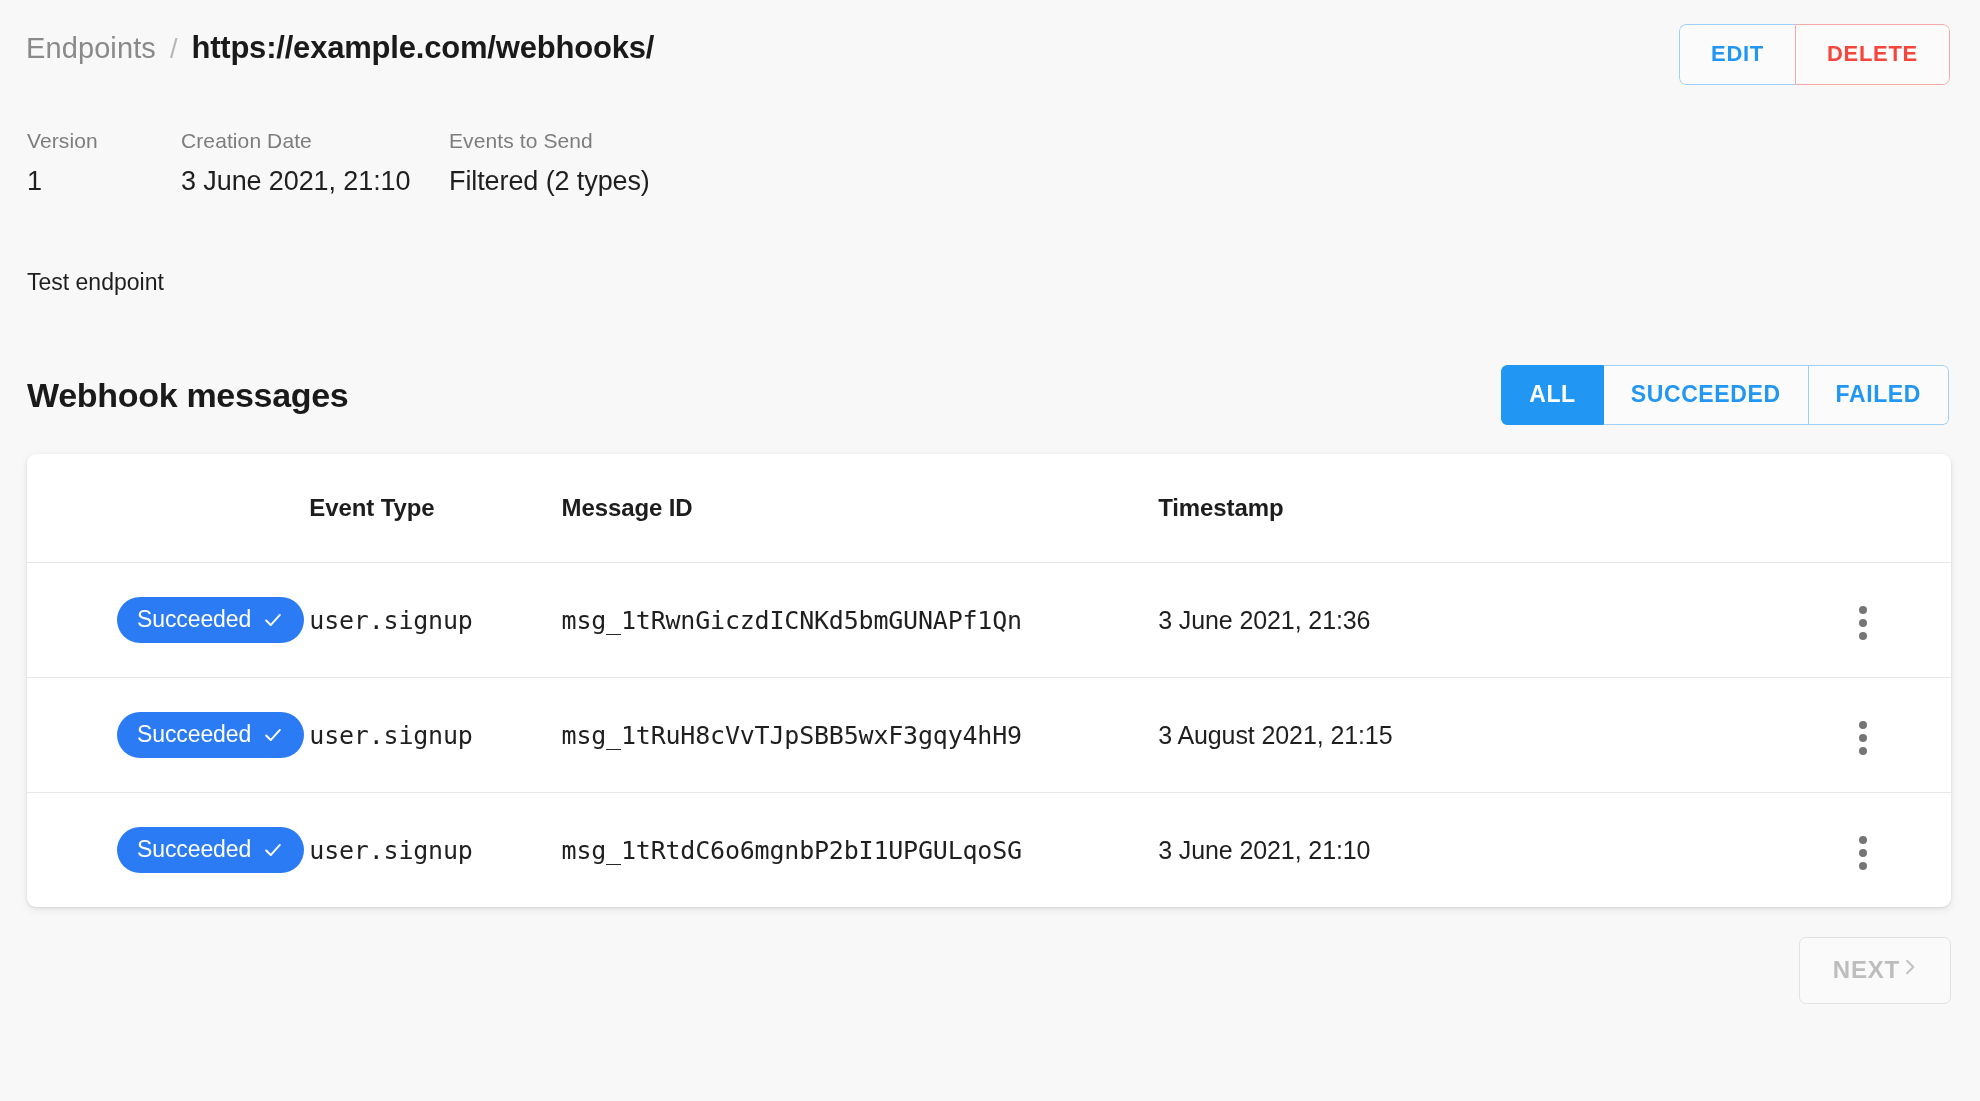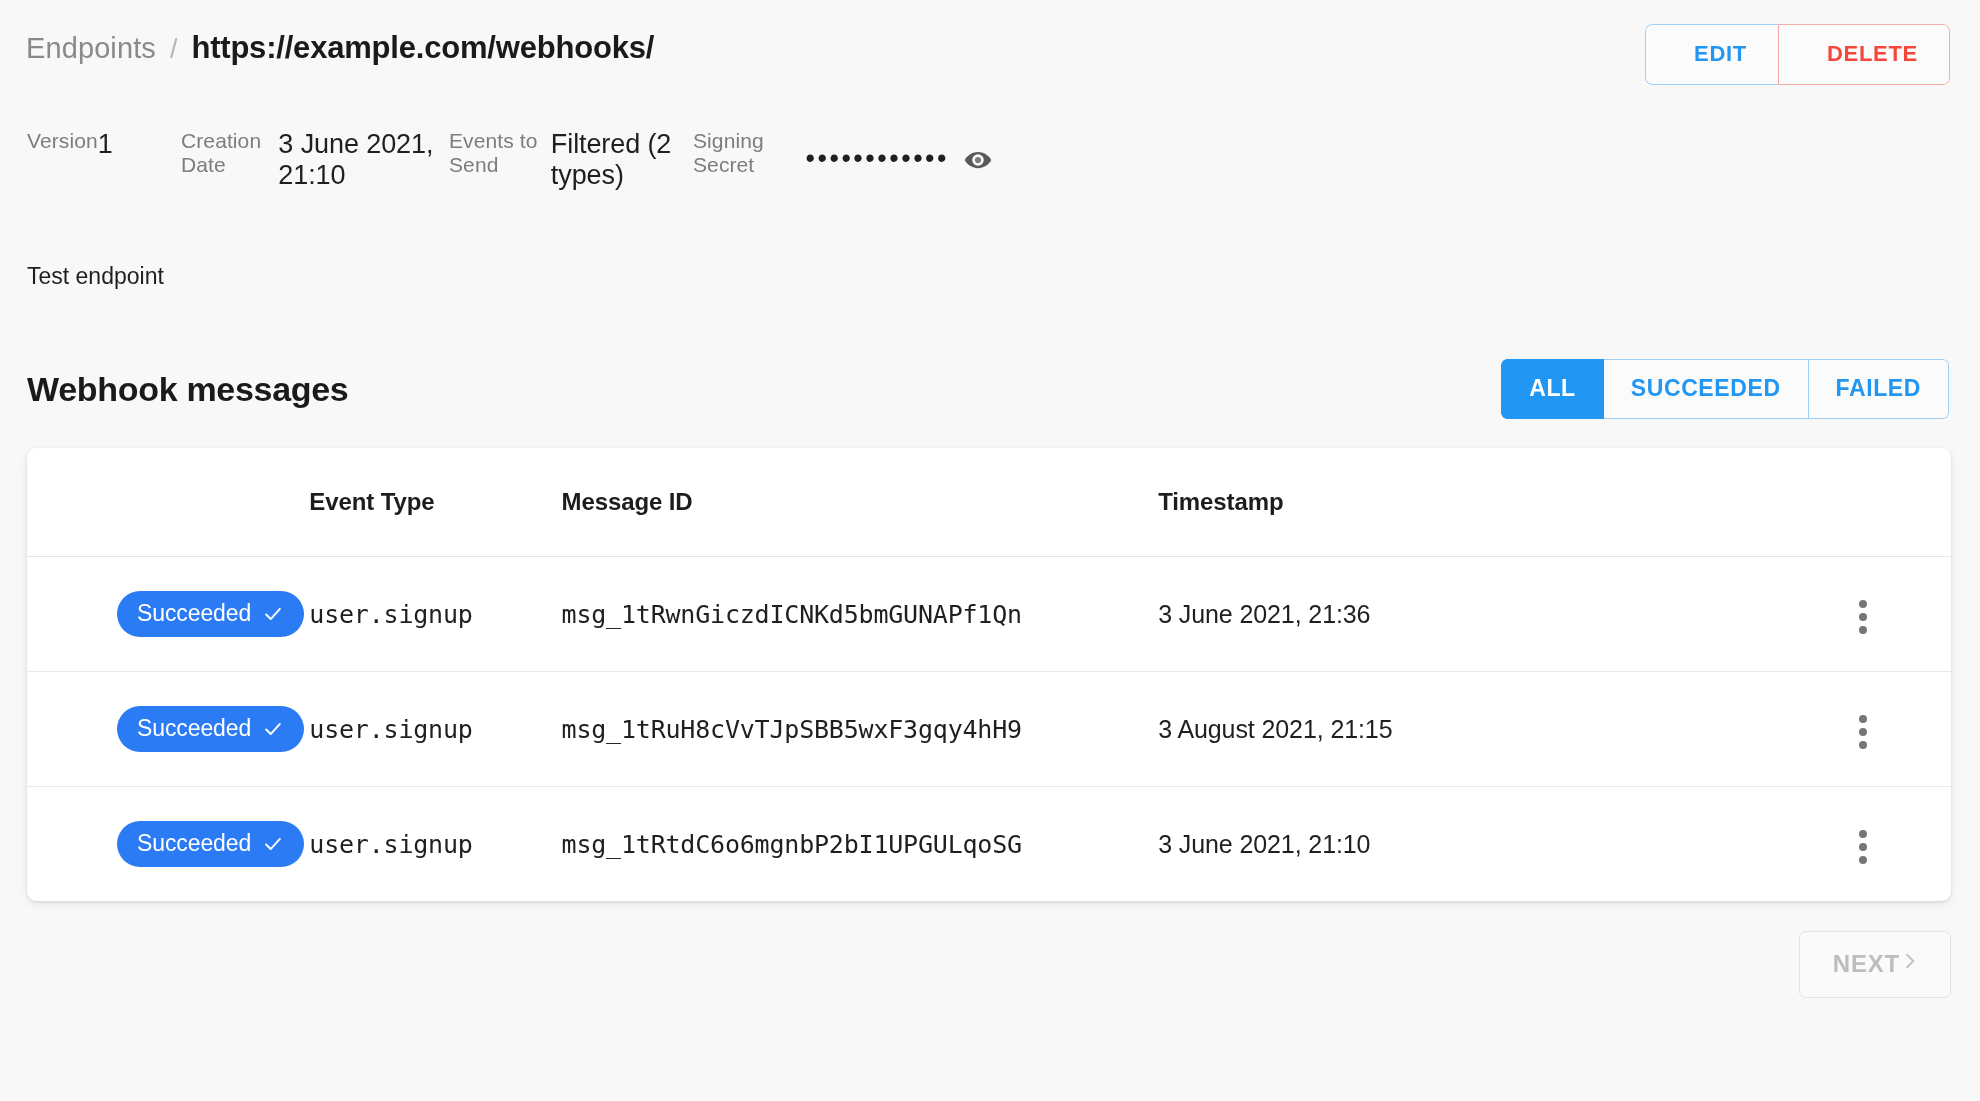--- a/index.html
+++ b/index.html
@@ -56,21 +56,21 @@
     display: flex;
     border-radius: 7px;
     overflow: hidden;
     background: #fbfbfb;
     margin-right: 4px;
   }
   .action-btn {
     font-size: 22px;
     font-weight: bold;
     letter-spacing: 0.7px;
-    padding: 16px 31px 17px 48px;
+    padding: 16px 31px 17px 31px;
     background: #fbfbfb;
     cursor: pointer;
     white-space: nowrap;
   }
   .btn-edit {
     color: #2196f3;
     border: 1px solid #9ecff7;
     border-right: none;
     border-top-left-radius: 7px;
     border-bottom-left-radius: 7px;
@@ -81,21 +81,21 @@
     border-top-right-radius: 7px;
     border-bottom-right-radius: 7px;
   }
 
   
   .meta-row {
     display: flex;
     margin-top: 44px;
     padding-left: 1px;
   }
-  .meta-col { display: flex; flex-direction: row; }
+  .meta-col { display: flex; flex-direction: column; }
   .meta-label {
     font-size: 21px;
     color: #7d7d7d;
     letter-spacing: 0.1px;
     margin-bottom: 13px;
   }
   .meta-value {
     font-size: 27px;
     color: #1f1f1f;
     letter-spacing: -0.1px;
@@ -316,33 +316,20 @@
     <div class="meta-col col-created">
       <span class="meta-label">Creation Date</span>
       <span class="meta-value">3 June 2021, 21:10</span>
     </div>
 
     <div class="meta-col col-events">
       <span class="meta-label">Events to Send</span>
       <span class="meta-value">Filtered (2 types)</span>
     </div>
 
-    <div class="meta-col col-secret">
-      <span class="meta-label">Signing Secret</span>
-      <span class="secret-value">
-        <span class="secret-dots">••••••••••••</span>
-        <span class="eye-icon">
-          <svg width="30" height="30" viewBox="0 0 24 24" aria-hidden="true">
-            <path d="M12 5.5C6.8 5.5 2.7 9.1 1.4 12c1.3 2.9 5.4 6.5 10.6 6.5S21.3 14.9 22.6 12C21.3 9.1 17.2 5.5 12 5.5z" fill="#5a5a5a"></path>
-            <circle cx="12" cy="12" r="4.6" fill="#ffffff"></circle>
-            <circle cx="12" cy="12" r="2.5" fill="#7d7d7d"></circle>
-          </svg>
-        </span>
-      </span>
-    </div>
 
   </div>
 
   <div class="test-endpoint">Test endpoint</div>
 
   <div class="section-row">
     <div class="section-title">Webhook messages</div>
 
     <div class="filter-group">
       <div class="filter-btn active">ALL</div>

